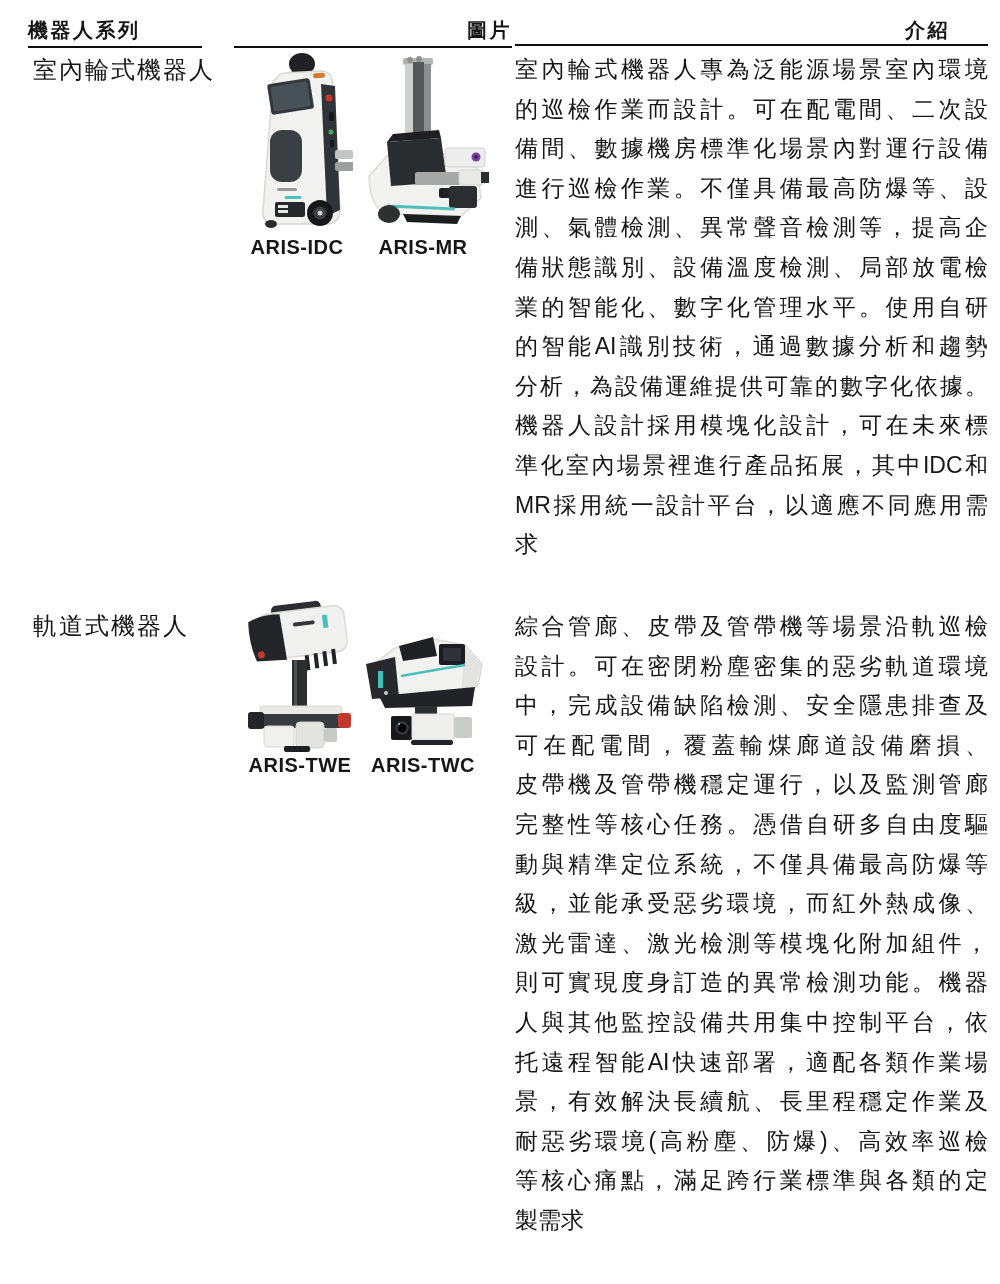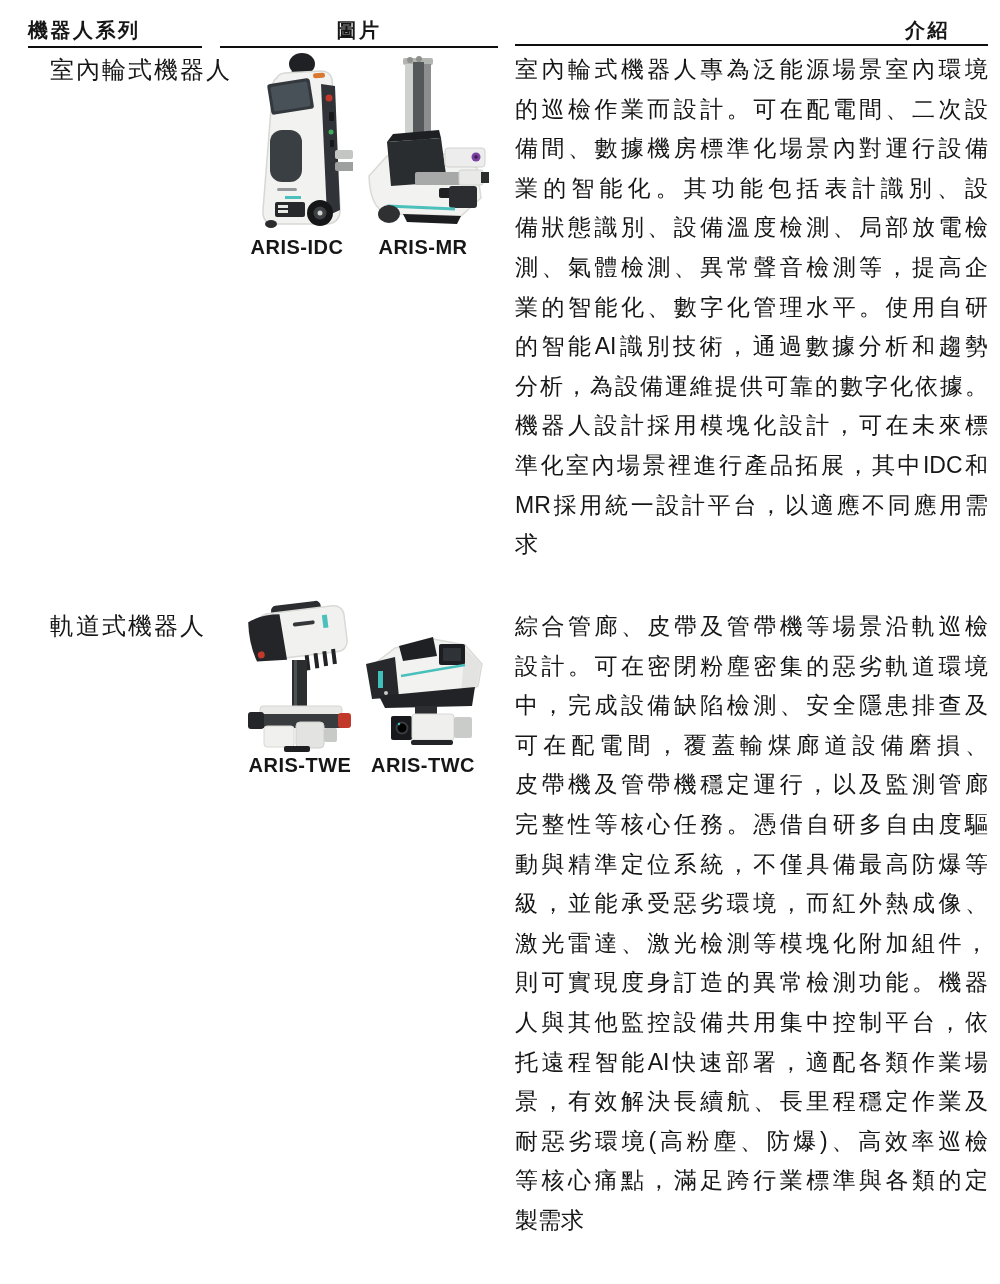--- a/index.html
+++ b/index.html
@@ -6,25 +6,25 @@
   #app{
     position:relative;width:1000px;height:1284px;background:#ffffff;
     font-family:Liberation Sans, sans-serif;color:#161616;overflow:hidden;
   }
   
   .hdr{
     position:absolute;top:17px;height:29px;border-bottom:2px solid #0e0e0e;
     font-weight:bold;font-size:20px;letter-spacing:2.5px;white-space:nowrap;
   }
   .hdr1{left:28px;width:174px;text-align:left;}
-  .hdr2{left:220px;width:278px;text-align:center;}
+  .hdr2{left:234px;width:278px;text-align:right;}
   .hdr3{left:515px;width:473px;text-align:right;padding-right:38px;box-sizing:border-box;}
   
   .series{
-    position:absolute;left:50px;font-size:24px;letter-spacing:2px;
+    position:absolute;left:33px;font-size:24px;letter-spacing:2px;
     white-space:nowrap;line-height:28px;
   }
   
   .intro{position:absolute;left:515px;width:473px;font-size:23px;}
   .intro-line{
     height:39.6px;line-height:39.6px;
     text-align:justify;text-align-last:justify;
   }
   .intro-line.last{text-align-last:left;}
   
@@ -101,23 +101,23 @@
     </svg>
   </figure>
 
   <div class="caption" style="left:241px;top:236px;width:112px;">ARIS-IDC</div>
   <div class="caption" style="left:353px;top:236px;width:140px;">ARIS-MR</div>
 
   <div class="intro" style="top:50px;">
       <div class="intro-line">室內輪式機器人專為泛能源場景室內環境</div>
       <div class="intro-line">的巡檢作業而設計。可在配電間、二次設</div>
       <div class="intro-line">備間、數據機房標準化場景內對運行設備</div>
-      <div class="intro-line">業的智能化。其功能包括表計識別、設</div>
+      <div class="intro-line">進行巡檢作業。不僅具備最高防爆等、設</div>
+      <div class="intro-line">測、氣體檢測、異常聲音檢測等，提高企</div>
       <div class="intro-line">備狀態識別、設備溫度檢測、局部放電檢</div>
-      <div class="intro-line">測、氣體檢測、異常聲音檢測等，提高企</div>
       <div class="intro-line">業的智能化、數字化管理水平。使用自研</div>
       <div class="intro-line">的智能AI識別技術，通過數據分析和趨勢</div>
       <div class="intro-line">分析，為設備運維提供可靠的數字化依據。</div>
       <div class="intro-line">機器人設計採用模塊化設計，可在未來標</div>
       <div class="intro-line">準化室內場景裡進行產品拓展，其中IDC和</div>
       <div class="intro-line">MR採用統一設計平台，以適應不同應用需</div>
       <div class="intro-line last">求</div>
     </div>
 
   <div class="series" style="top:612px;">軌道式機器人</div>

